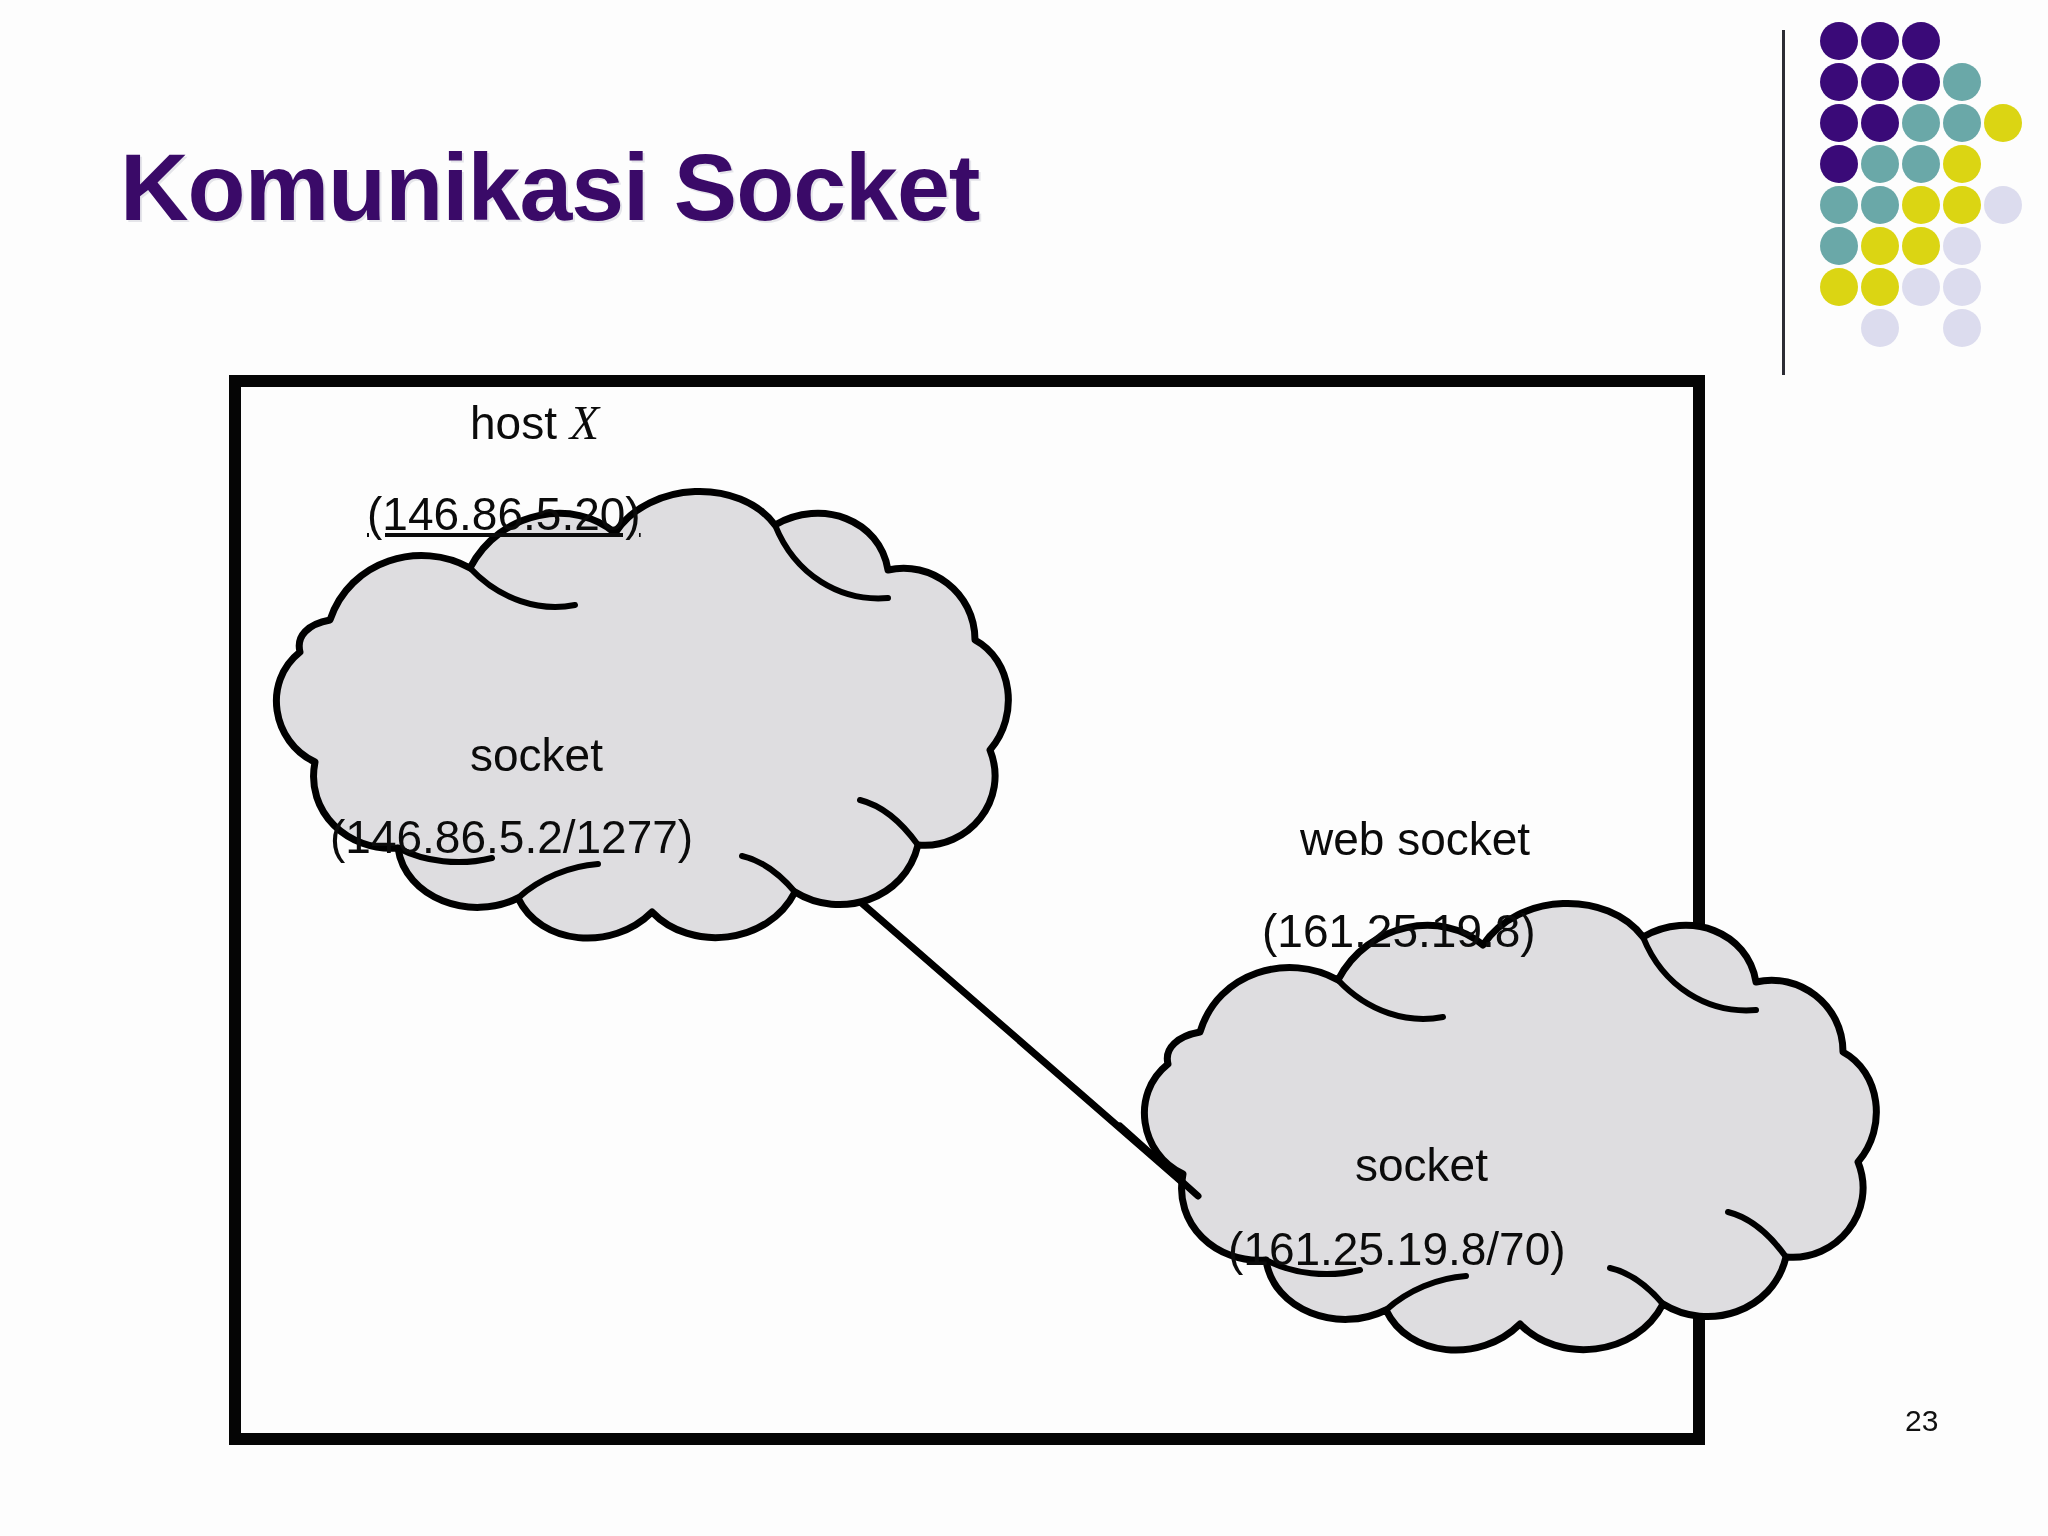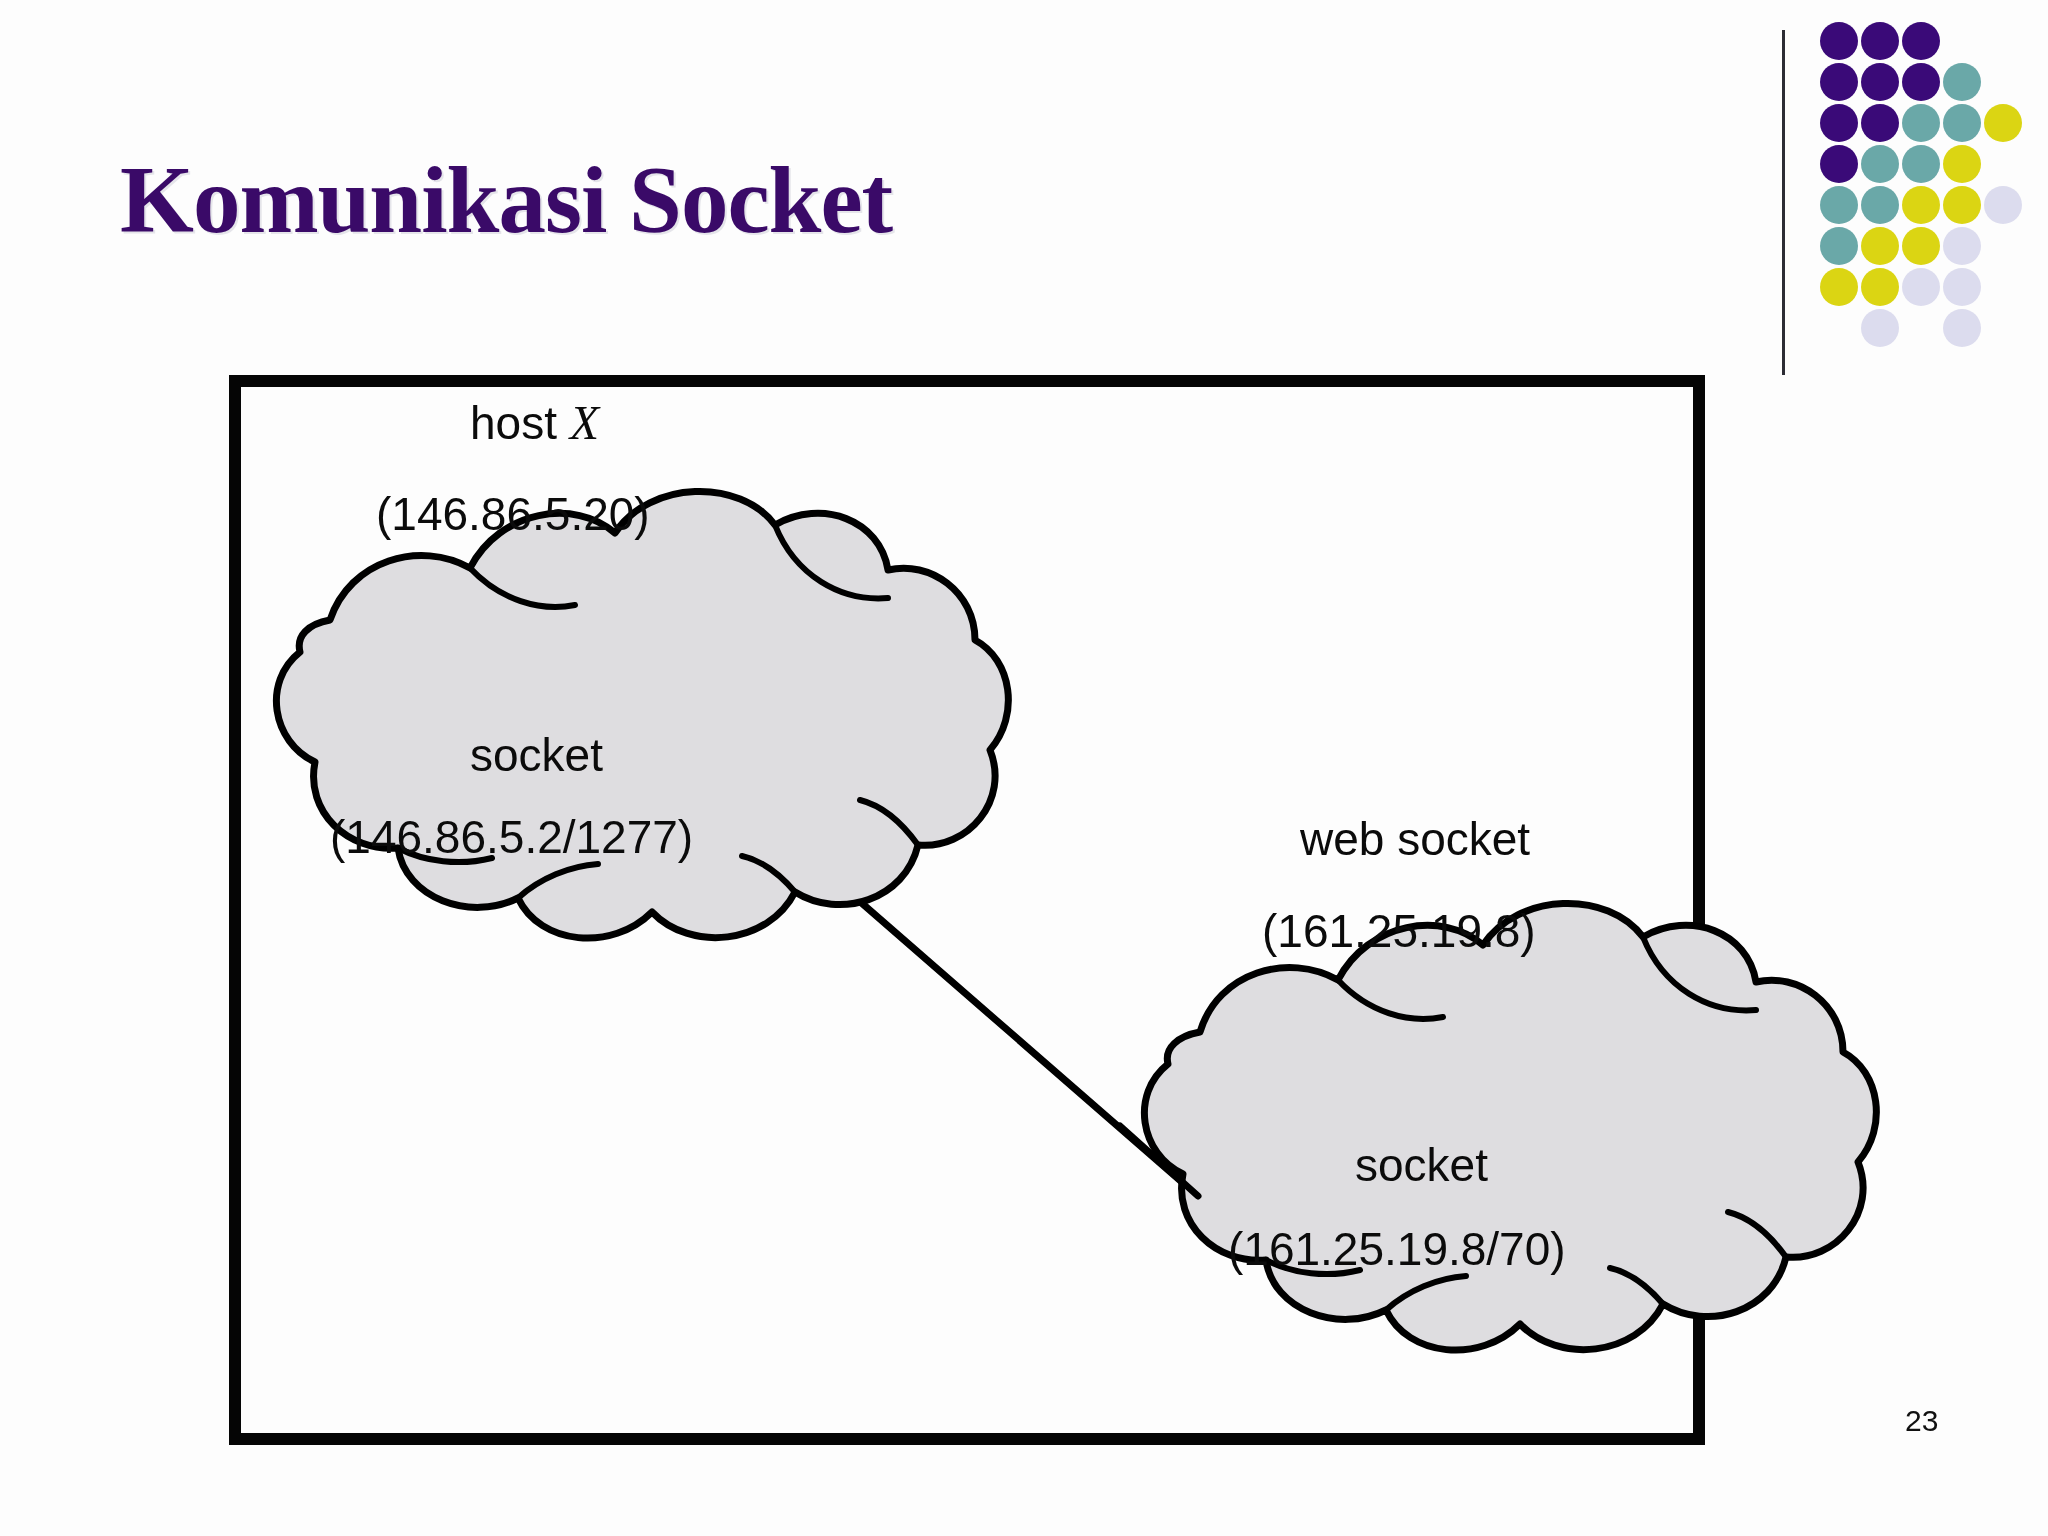--- a/index.html
+++ b/index.html
@@ -13,29 +13,28 @@
     position: relative;
     overflow: hidden;
     font-family: "Liberation Sans", sans-serif;
     background: #fdfdfd;
   }
 
   
   #slide-title {
     position: absolute;
     left: 120px;
-    top: 151px;
+    top: 138px;
     font-size: 95px;
     font-weight: bold;
     color: #3a0a68;
     letter-spacing: -1px;
     white-space: nowrap;
     line-height: 1.05;
     text-shadow: 2px 2px 0 rgba(120,120,150,0.18);
-    font-family: Liberation Serif, serif;
   }
 
   
   #logo-divider {
     position: absolute;
     left: 1782px;
     top: 30px;
     width: 3px;
     height: 345px;
     background: #2c2c34;
@@ -83,21 +82,21 @@
     white-space: nowrap;
     font-family: "Liberation Sans", sans-serif;
   }
   .diagram-label.italic-tail em {
     font-style: italic;
     font-family: "Liberation Serif", serif;
     font-size: 48px;
   }
 
   #label-host-x      { left: 470px;  top: 395px; text-align: center; }
-  #label-host-ip     { left: 376px;  top: 487px; }
+  #label-host-ip     { left: 367px;  top: 487px; text-decoration: underline; }
   #label-left-socket { left: 470px;  top: 728px; }
   #label-left-sock-ip{ left: 330px;  top: 810px; }
   #label-webserver   { left: 1300px; top: 812px; }
   #label-webserver-ip{ left: 1262px; top: 904px; }
   #label-right-socket{ left: 1355px; top: 1138px; }
   #label-right-sock-ip{left: 1228px; top: 1222px; }
 
   
   #page-number {
     position: absolute;

